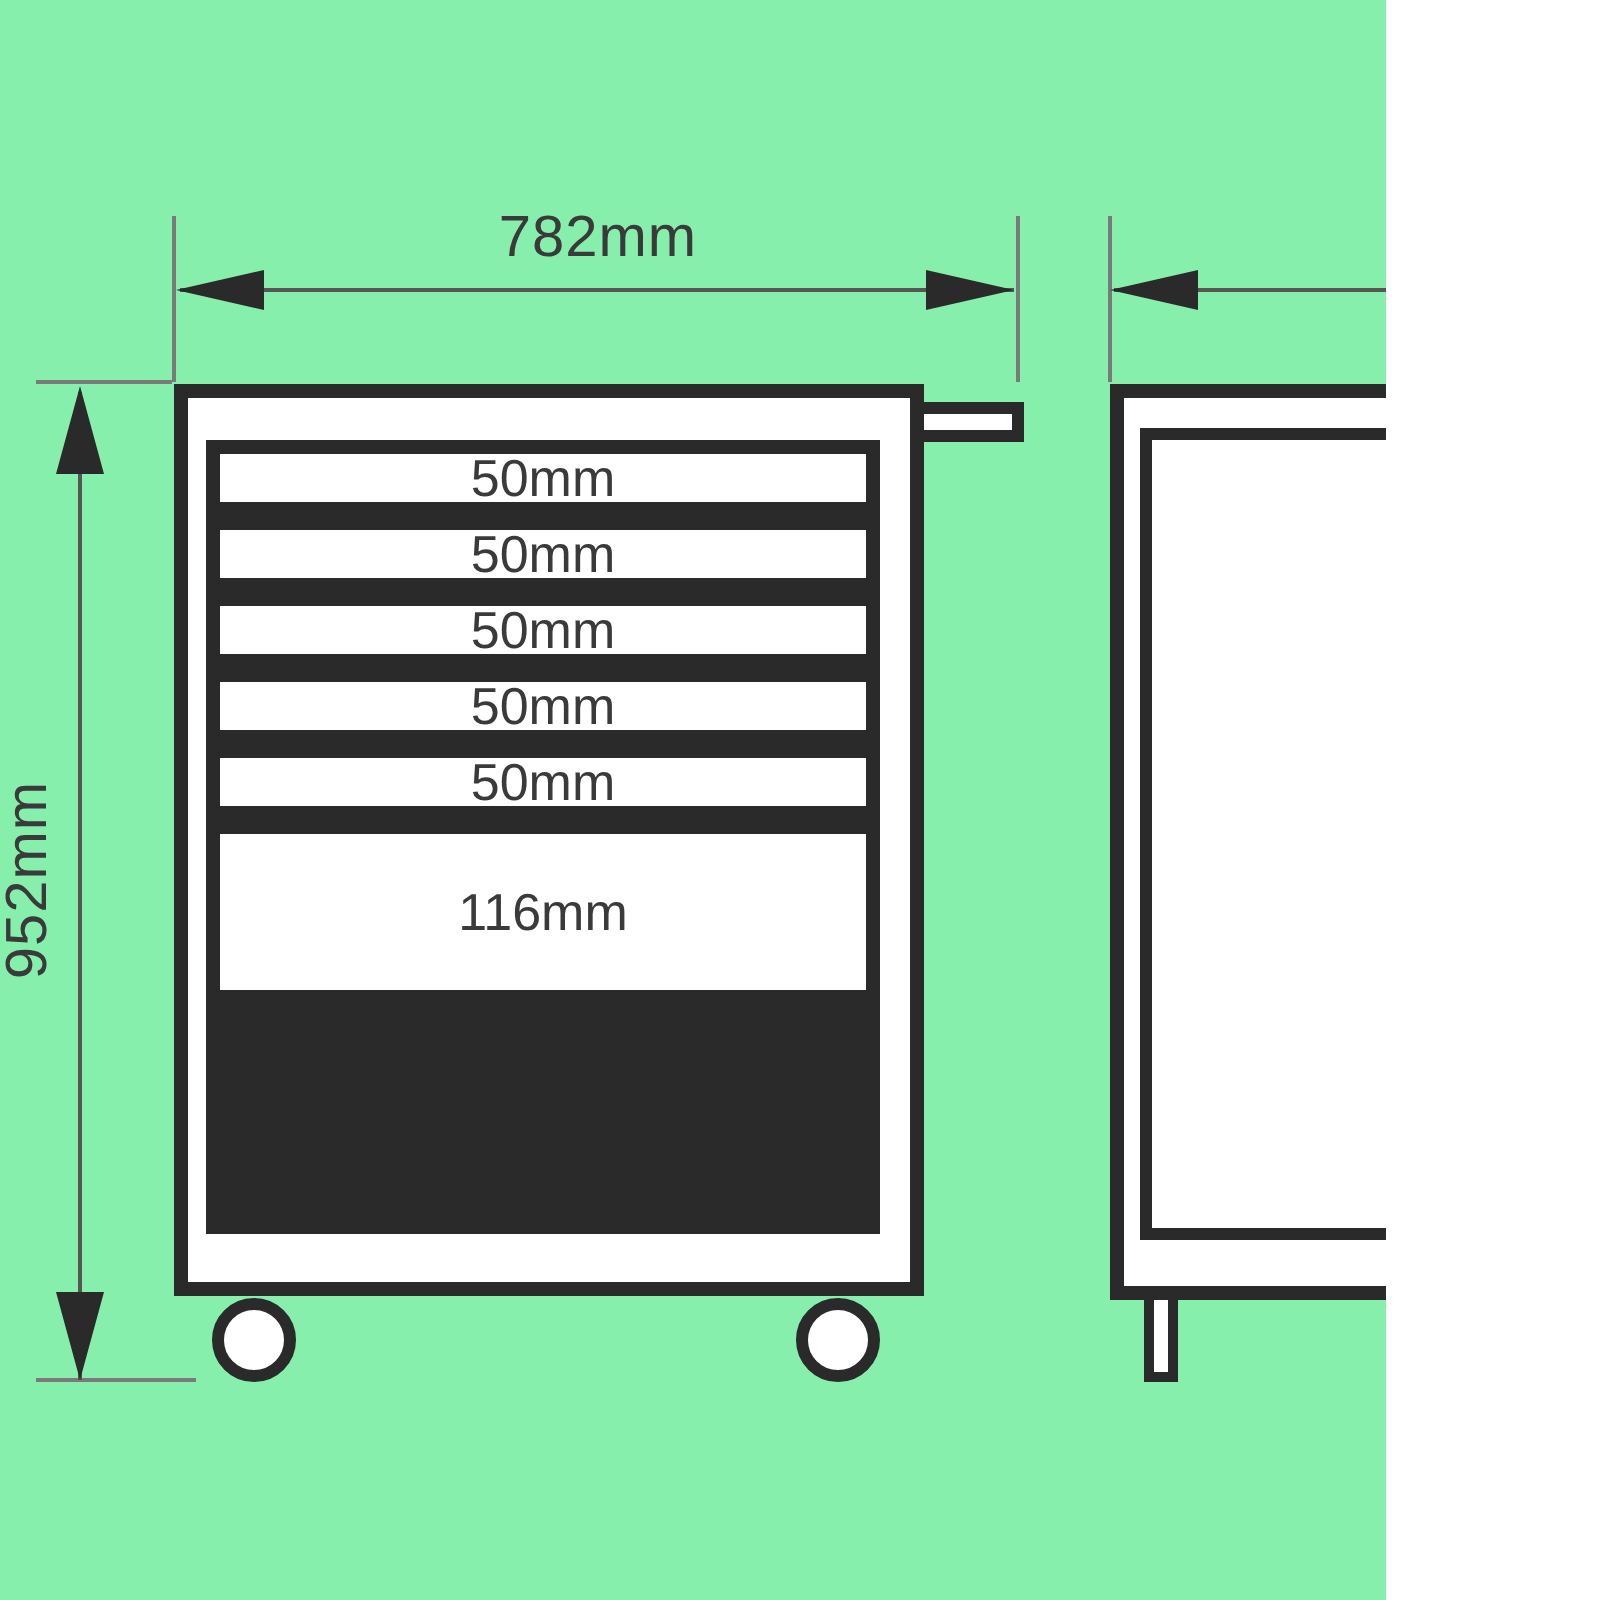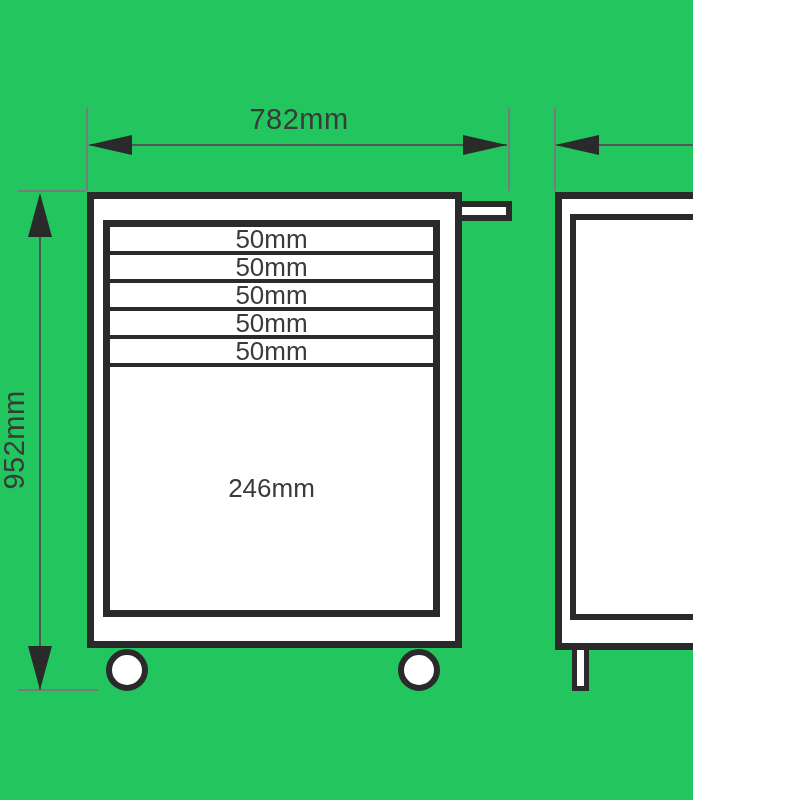--- a/index.html
+++ b/index.html
@@ -5,21 +5,21 @@
   html, body {
     margin: 0;
     padding: 0;
     background: #ffffff;
     font-family: "Liberation Sans", "DejaVu Sans", sans-serif;
   }
   .canvas {
     position: relative;
     width: 693px;
     height: 800px;
-    background: #22c55e;
+    background: #86efac;
     overflow: hidden;
     color: #3a3a3a;
   }
 
   
   .dim-label {
     position: absolute;
     font-size: 29px;
     color: #3a3a3a;
     text-align: center;
@@ -81,21 +81,21 @@
     z-index: 2;
   }
   .drawer-panel {
     position: absolute;
     left: 103px; top: 220px; width: 337px; height: 397px;
     border: 7px solid #2a2a2a;
     background: #2a2a2a;          
     box-sizing: border-box;
     display: flex;
     flex-direction: column;
-    gap: 4px;
+    gap: 14px;
     z-index: 3;
   }
   .drawer {
     background: #ffffff;
     display: flex;
     align-items: center;
     justify-content: center;
     font-size: 26px;
     color: #3a3a3a;
     overflow: visible;
@@ -182,22 +182,22 @@
       </div>
       <div class="drawer drawer-small">
         <span>50mm</span>
       </div>
       <div class="drawer drawer-small">
         <span>50mm</span>
       </div>
       <div class="drawer drawer-small">
         <span>50mm</span>
       </div>
-      <div class="drawer drawer-large">
-        <span>246mm</span>
+      <div class="drawer drawer-mid">
+        <span>116mm</span>
       </div>
     </div>
     <div class="wheel wheel-left"></div>
     <div class="wheel wheel-right"></div>
   </div>
 
   <div>
     <div class="side-body"></div>
     <div class="side-inner"></div>
     <div class="leg leg-left"></div>

